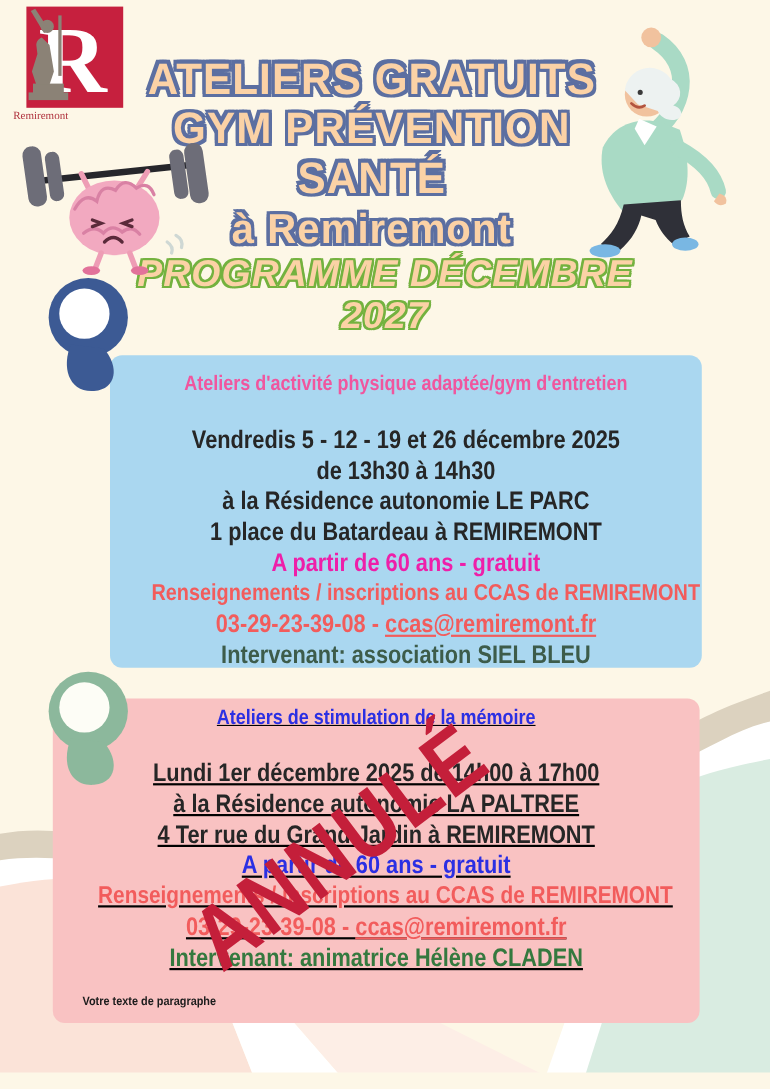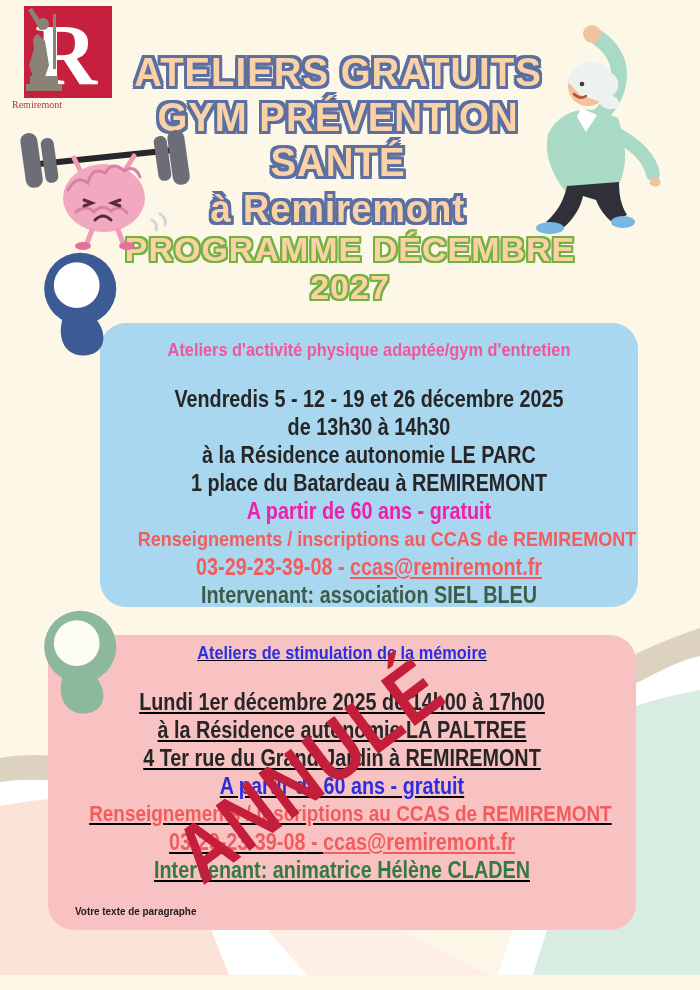--- a/index.html
+++ b/index.html
@@ -28,34 +28,35 @@
   .subtitle { font-size:38px; margin-top:2px; }
   .program-block {
     position:absolute; left:0; top:230px; width:700px; z-index:2;
     text-align:center; font-weight:bold; line-height:38px;
   }
   .program-line {
     font-size:34px; letter-spacing:1px; color:#fbd2a6;
     text-shadow:-2px -2px 0 #74b23f,-2px 0 0 #74b23f,-2px 2px 0 #74b23f,
                  0 -2px 0 #74b23f,0 2px 0 #74b23f,
                  2px -2px 0 #74b23f,2px 0 0 #74b23f,2px 2px 0 #74b23f;
+    font-style:italic;
   }
 
   
   .ill-brain  { position:absolute; left:10px;  top:128px; z-index:2; }
   .ill-woman  { position:absolute; left:478px; top:12px;  z-index:2; }
 
   
   .pin { position:absolute; z-index:6; }
   .pin-blue  { left:38px; top:250px; }
   .pin-green { left:38px; top:608px; }
 
   
   .card {
-    position:absolute; z-index:1; border-radius:26px;
+    position:absolute; z-index:1; border-radius:11px;
     text-align:center; font-weight:bold;
   }
   .card-blue { left:100px; top:323px; width:538px; height:284px; background:#aad7f0; padding-top:16px; box-sizing:border-box; }
   .card-pink { left:48px;  top:635px; width:588px; height:295px; background:#f9c2c2; padding-top:7px; box-sizing:border-box;text-decoration:underline; }
 
   .ln { white-space:nowrap; transform:scaleX(0.86); transform-origin:50% 50%; line-height:28px; }
   .t23 { font-size:23px; }
   .t21 { font-size:21px; }
   .t22 { font-size:22px; }
   .card-head { font-size:19px; line-height:22px; margin-bottom:24px; }

